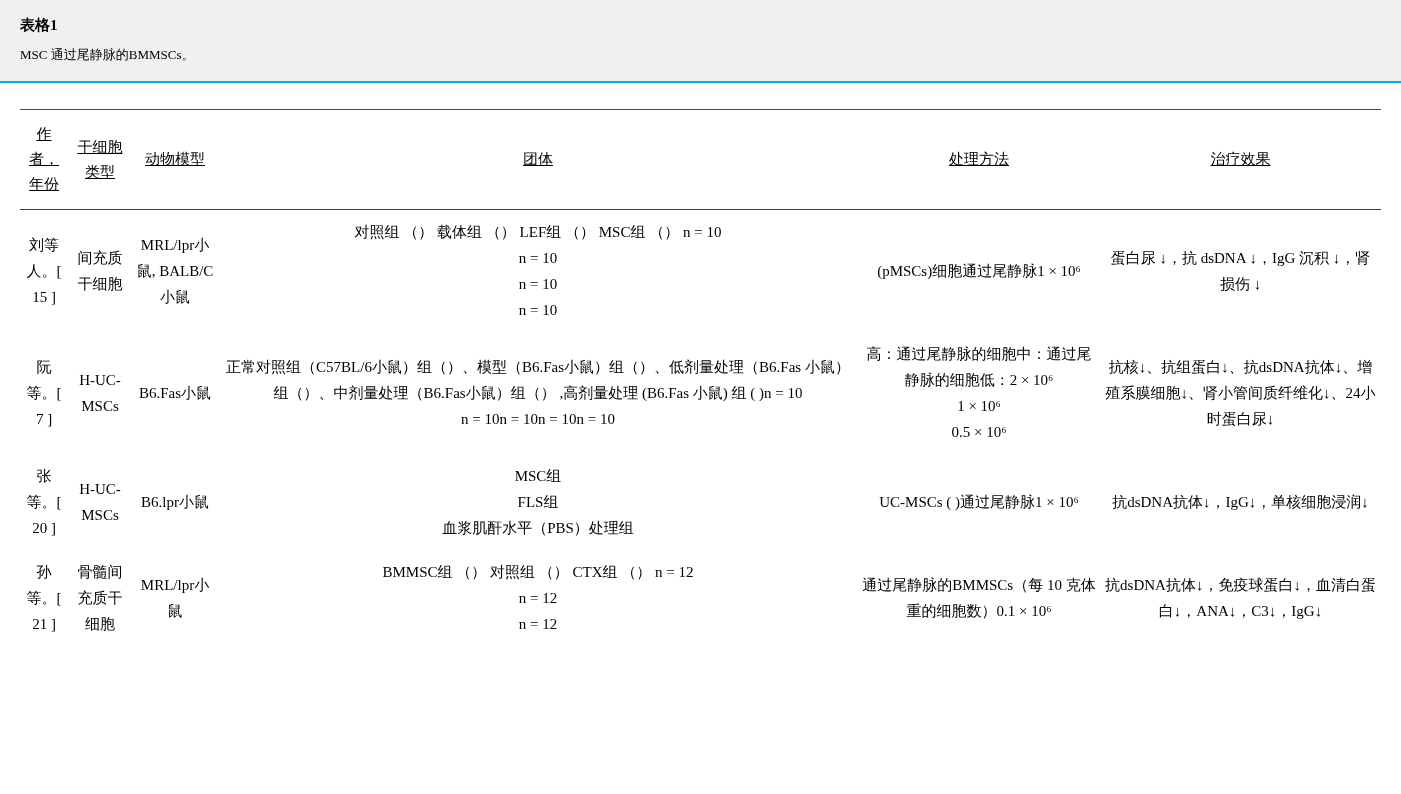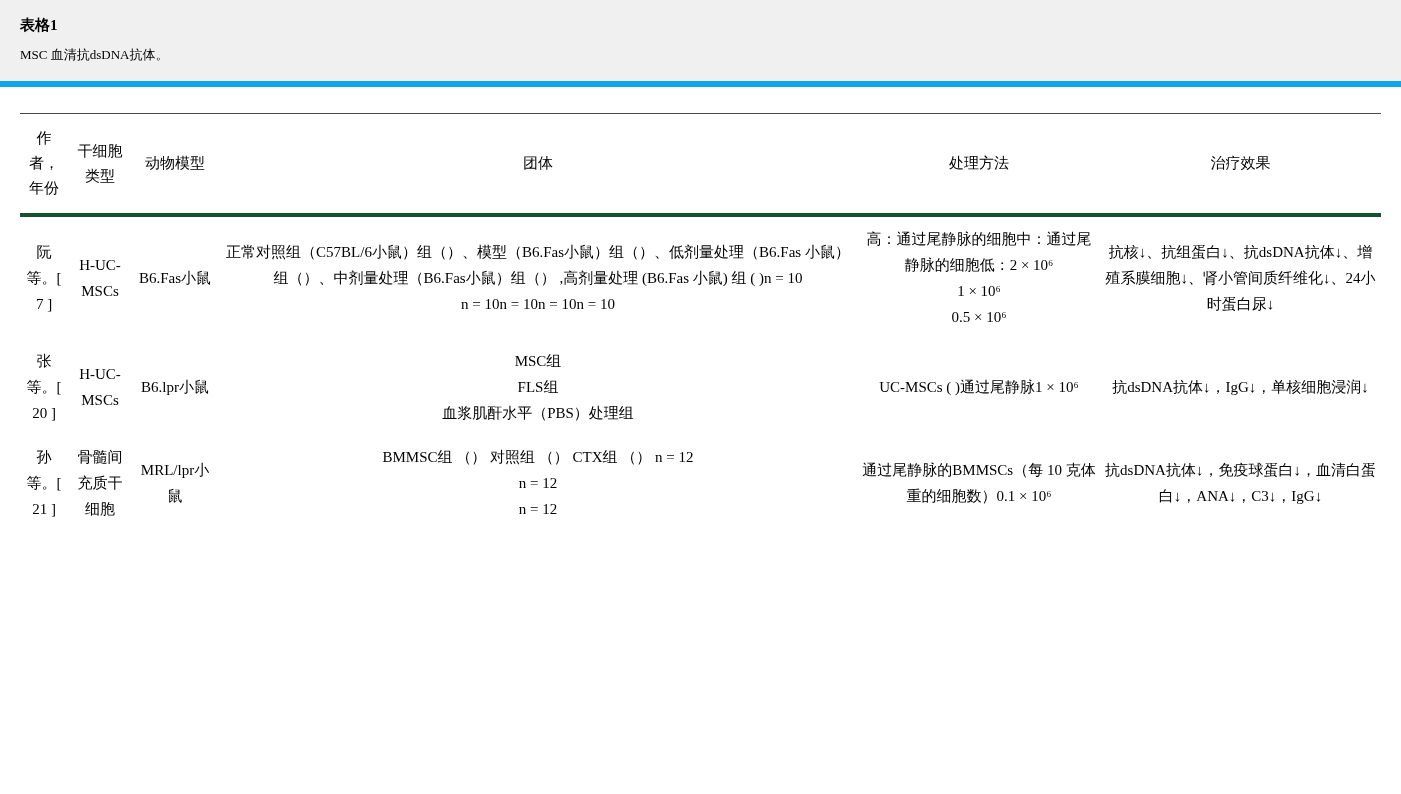--- a/index.html
+++ b/index.html
@@ -5,21 +5,21 @@
   html, body {
     margin: 0; padding: 0;
     width: 1401px; height: 794px;
     overflow: hidden;
     background: #ffffff;
     color: #000000;
     font-family: "Liberation Serif", "DejaVu Serif", serif;
   }
   .caption-band {
     background: #f0f0f0;
-    border-bottom: 6px solid #0ea5e9;
+    border-bottom: 2px solid #0ea5e9;
     padding: 15px 4px 17px 20px;
     box-sizing: border-box;
   }
   .table-title {
     font-size: 15px;
     font-weight: bold;
     line-height: 20px;
   }
   .table-caption {
     font-size: 13px;
@@ -30,21 +30,22 @@
     padding: 26px 20px 0 20px;
   }
   table.paper-table {
     width: 1361px;
     border-collapse: collapse;
     table-layout: fixed;
     font-size: 15px;
   }
   table.paper-table thead tr {
     border-top: 1px solid #4a4a4a;
-    border-bottom: 4px solid #14532d;
+    border-bottom: 1px solid #14532d;
+    text-decoration: underline;
   }
   table.paper-table th {
     font-weight: normal;
     font-size: 15px;
     line-height: 25px;
     padding: 12px 4px;
     text-align: center;
     vertical-align: middle;
     white-space: pre-line;
     word-break: break-word;
@@ -58,21 +59,21 @@
     white-space: pre-line;
     word-break: break-word;
   }
   th.col-author, td.cell-author { text-align: left; padding-left: 2px; }
 </style>
 </head>
 <body>
 
 <div class="caption-band">
   <div class="table-title">表格1</div>
-  <div class="table-caption">MSC 血清抗dsDNA抗体。</div>
+  <div class="table-caption">MSC 通过尾静脉的BMMSCs。</div>
 </div>
 
 <div class="table-wrap">
   <table class="paper-table">
     <colgroup>
       <col style="width:48px">
       <col style="width:64px">
       <col style="width:86px">
       <col style="width:640px">
       <col style="width:242px">
@@ -82,20 +83,31 @@
       <tr>
         <th class="col-author">作者，年份</th>
         <th>干细胞类型</th>
         <th>动物模型</th>
         <th>团体</th>
         <th>处理方法</th>
         <th>治疗效果</th>
       </tr>
     </thead>
     <tbody>
+      <tr>
+        <td class="cell-author">刘等人。[ 15 ]</td>
+        <td>间充质干细胞</td>
+        <td>MRL/lpr小鼠, BALB/C小鼠</td>
+        <td>对照组 （） 载体组 （）  LEF组 （）  MSC组 （） n = 10
+n = 10
+n = 10
+n = 10</td>
+        <td>(pMSCs)细胞通过尾静脉1 × 10⁶</td>
+        <td>蛋白尿 ↓，抗 dsDNA ↓，IgG 沉积 ↓，肾损伤 ↓</td>
+      </tr>
       <tr>
         <td class="cell-author">阮等。[ 7 ]</td>
         <td>H-UC-MSCs</td>
         <td>B6.Fas小鼠</td>
         <td>正常对照组（C57BL/6小鼠）组（）、模型（B6.Fas小鼠）组（）、低剂量处理（B6.Fas 小鼠）组（）、中剂量处理（B6.Fas小鼠）组（） ,高剂量处理 (B6.Fas 小鼠) 组 ( )n = 10
 n = 10n = 10n = 10n = 10</td>
         <td>高：通过尾静脉的细胞中：通过尾静脉的细胞低：2 × 10⁶
 1 × 10⁶
 0.5 × 10⁶</td>
         <td>抗核↓、抗组蛋白↓、抗dsDNA抗体↓、增殖系膜细胞↓、肾小管间质纤维化↓、24小时蛋白尿↓</td>

